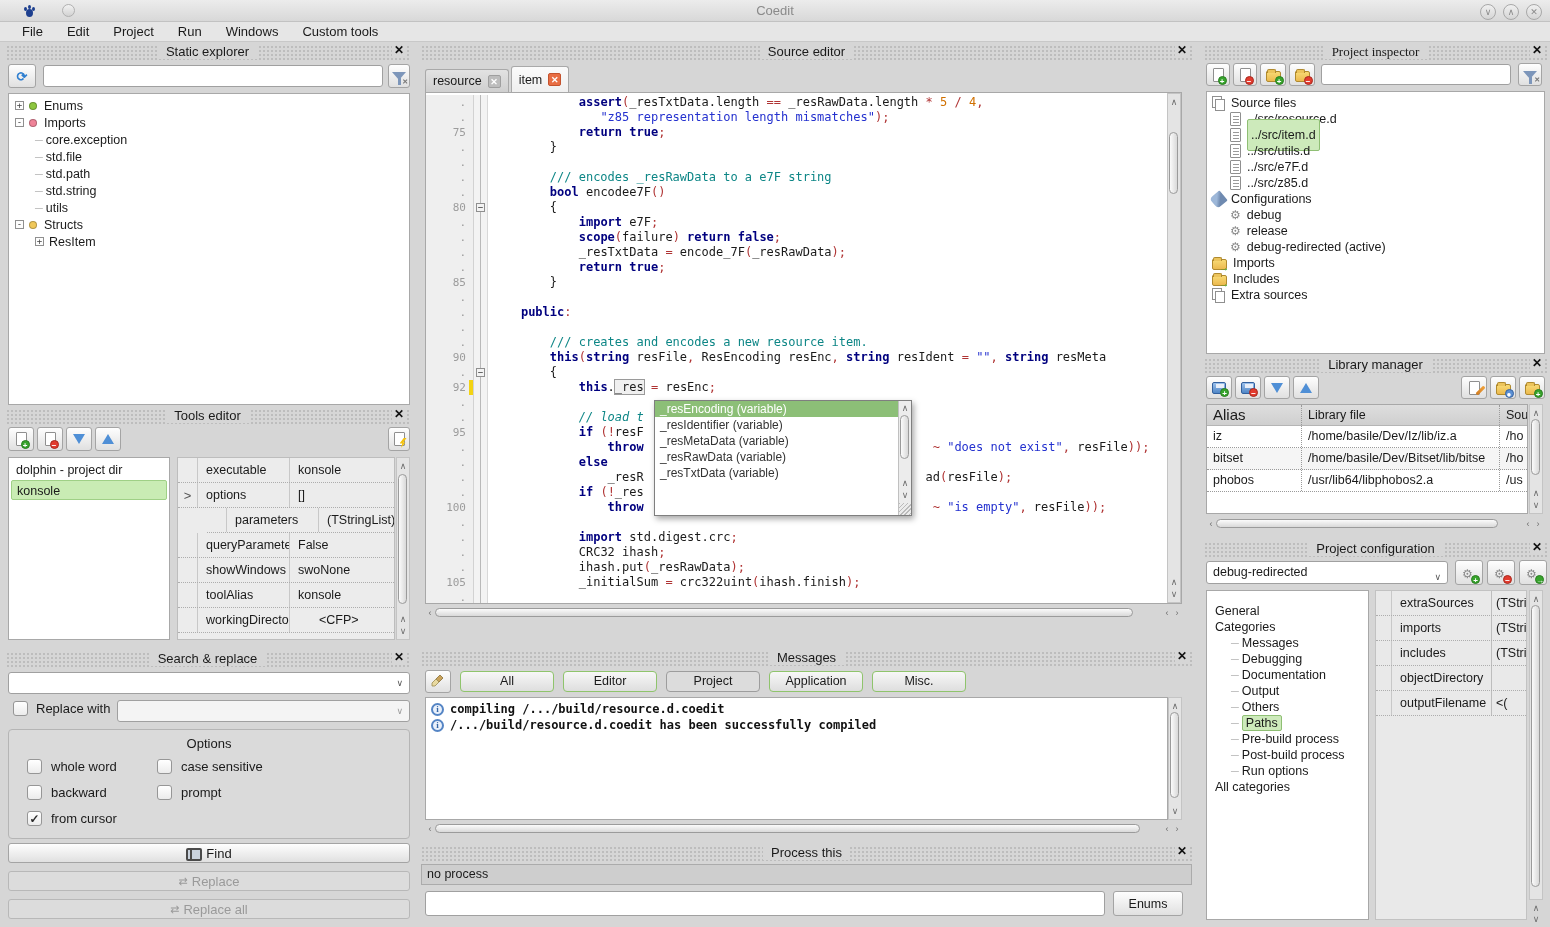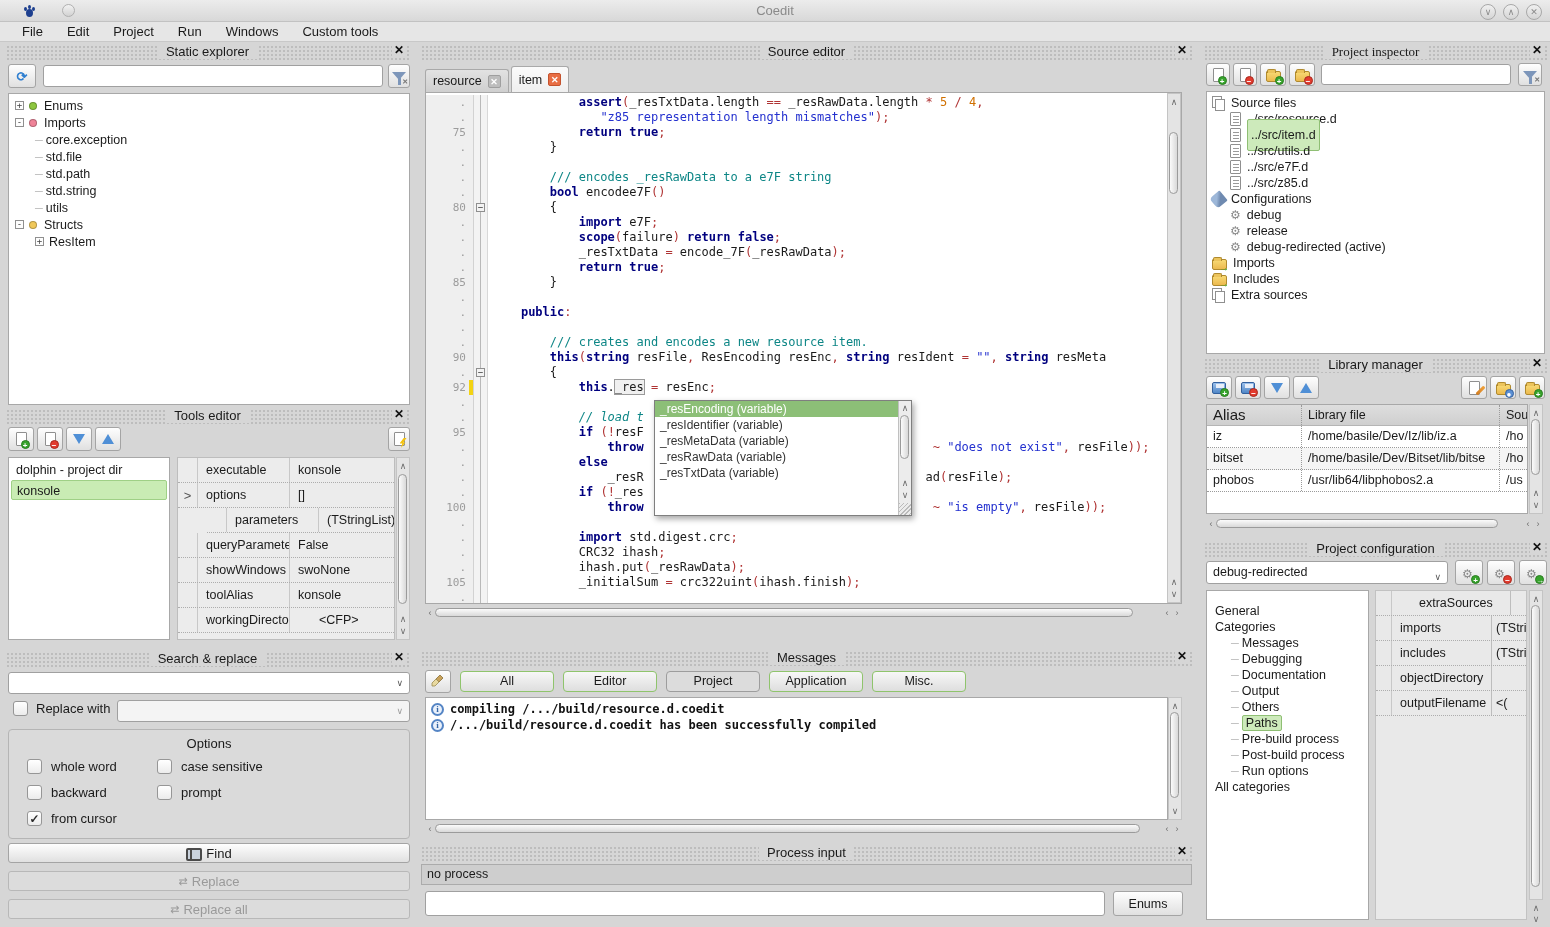--- a/index.html
+++ b/index.html
@@ -589,21 +589,21 @@
     <span class="track">
         <span class="thumbh" style="left:0;width:97%;"></span>
       </span>
     <span class="sbar" style="width:10px;">‹</span>
       <span class="sbar" style="width:10px;">›</span>
   </div>
 </div>
 
 <div class="abs" style="left:420px;top:845px;width:773px;height:82px;">
   <div class="panel-title" style="position:relative;">
-    <span class="t">Process input</span>
+    <span class="t">Process this</span>
     <span class="x">✕</span>
   </div>
   <div class="abs" style="left:1px;top:19px;width:771px;height:21px;background:#cecece;border:1px solid #ababab;line-height:19px;padding-left:5px;font-size:12.5px;">no process</div>
   <div class="abs inputbox" style="left:5px;top:46px;width:680px;height:25px;"></div>
   <div class="abs btn" style="left:693px;top:46px;width:70px;height:25px;font-size:12.5px;">
       <span>Enums</span>
     </div>
 </div>
 
 <div class="abs" style="left:1203px;top:44px;width:345px;height:313px;">
@@ -845,21 +845,21 @@
       </div>
       <div class="trow" style="padding-left: 24px; height: 16px;">
         <span class="tline">─</span>
         <span style="white-space: nowrap;">Run options</span>
       </div>
       <div class="trow" style="padding-left: 8px; height: 16px;">
         <span style="white-space: nowrap;">All categories</span>
       </div>
     </div>
   <div class="abs" id="pc-grid" style="left:172px;top:49px;width:152px;height:330px;background:#e9e9e9;border:1px solid #c2c2c2;overflow:hidden;">
-      <div class="gridrow" style="height: 25px; gap: 19px;">
+      <div class="gridrow" style="height: 25px;">
         <span style="width: 16px; flex: 0 0 auto; height: 100%; border-right: 1px solid rgb(200, 200, 200);"></span>
         <span class="pname" style="width: 100px; flex: 0 0 auto; border-right: 1px solid rgb(189, 189, 189); height: 100%; line-height: 25px;">extraSources</span>
         <span class="pval" style="flex: 1 1 0%; height: 100%; line-height: 25px; padding-left: 4px;">(TStringList)</span>
       </div>
       <div class="gridrow" style="height: 25px;">
         <span style="width: 16px; flex: 0 0 auto; height: 100%; border-right: 1px solid rgb(200, 200, 200);"></span>
         <span class="pname" style="width: 100px; flex: 0 0 auto; border-right: 1px solid rgb(189, 189, 189); height: 100%; line-height: 25px;">imports</span>
         <span class="pval" style="flex: 1 1 0%; height: 100%; line-height: 25px; padding-left: 4px;">(TStringList)</span>
       </div>
       <div class="gridrow" style="height: 25px;">

